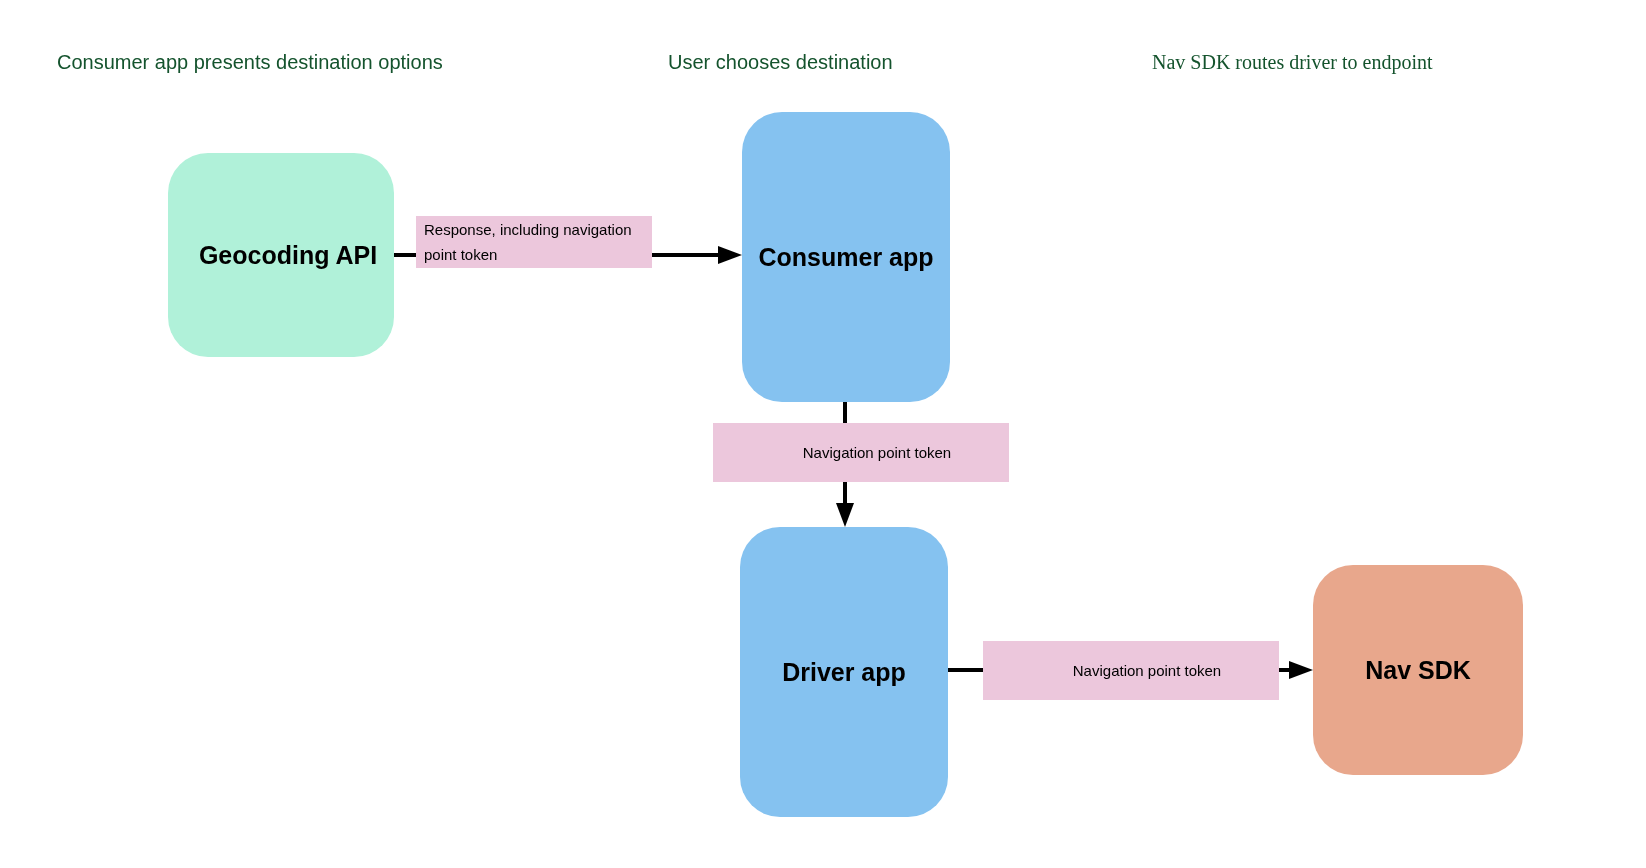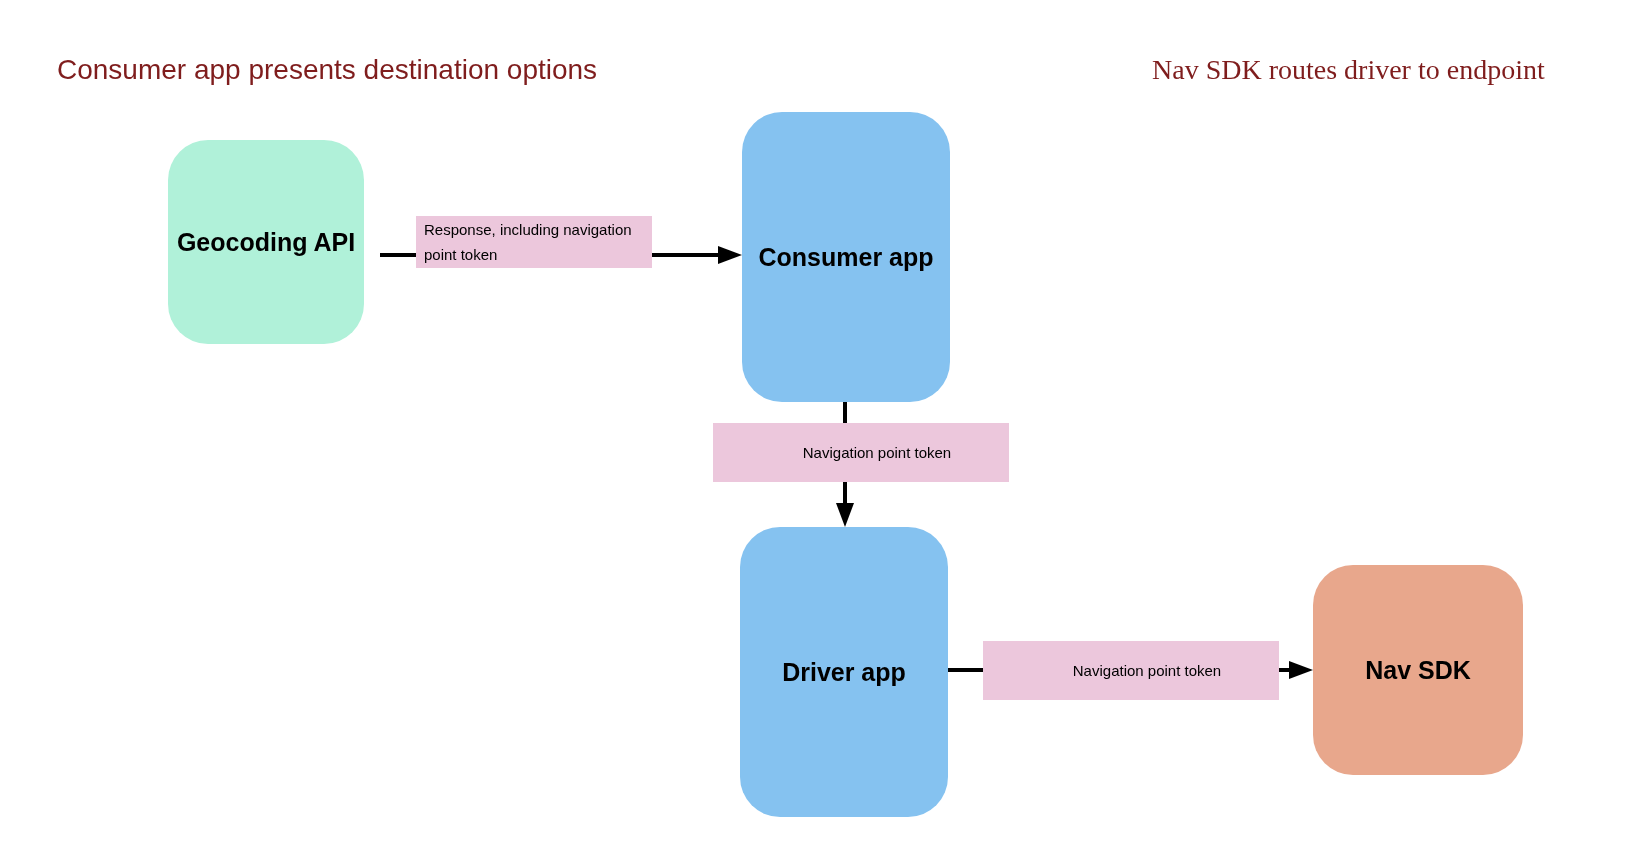--- a/index.html
+++ b/index.html
@@ -10,24 +10,24 @@
   .canvas {
     position: relative;
     width: 1646px;
     height: 868px;
     background: #ffffff;
     font-family: "Liberation Sans", sans-serif;
     overflow: hidden;
   }
   .col-header {
     position: absolute;
-    top: 56px;
-    font-size: 28px;
+    top: 48px;
+    font-size: 20px;
     line-height: 28px;
-    color: #7f1d1d;
+    color: #14532d;
     white-space: nowrap;
   }
   .edge-layer {
     position: absolute;
     left: 0;
     top: 0;
     width: 1646px;
     height: 868px;
   }
   .edge-line {
@@ -68,35 +68,36 @@
     display: flex;
     align-items: center;
     justify-content: center;
     white-space: nowrap;
     height: 59px;
     padding-left: 32px;
   }
   #edge-label-1 { left: 713px; top: 423px; width: 264px; }
   #edge-label-2 { left: 983px; top: 641px; width: 264px; }
 
-  #node-geocoding { left: 168px;  top: 140px; width: 196px; height: 204px; }
+  #node-geocoding { left: 168px;  top: 153px; width: 212px; height: 204px; padding-left: 14px; }
   #node-consumer  { left: 742px;  top: 112px; width: 208px; height: 290px; }
   #node-driver    { left: 740px;  top: 527px; width: 208px; height: 290px; }
   #node-navsdk    { left: 1313px; top: 565px; width: 210px; height: 210px; }
 
   #col-header-0 { left: 57px; }
   #col-header-1 { left: 668px; }
   #col-header-2 { left: 1152px; font-family: Liberation Serif, serif; }
 </style>
 </head>
 <body>
 
 <div class="canvas">
 
   <div class="col-header" id="col-header-0">Consumer app presents destination options</div>
+  <div class="col-header" id="col-header-1">User chooses destination</div>
   <div class="col-header" id="col-header-2">Nav SDK routes driver to endpoint</div>
 
   <svg class="edge-layer" viewBox="0 0 1646 868" xmlns="http://www.w3.org/2000/svg">
 
     <line class="edge-line" x1="380" y1="255" x2="722" y2="255"></line>
     <polygon class="edge-head" points="742,255 718,246 718,264"></polygon>
 
     <line class="edge-line" x1="845" y1="402" x2="845" y2="507"></line>
     <polygon class="edge-head" points="845,527 836,503 854,503"></polygon>
 

